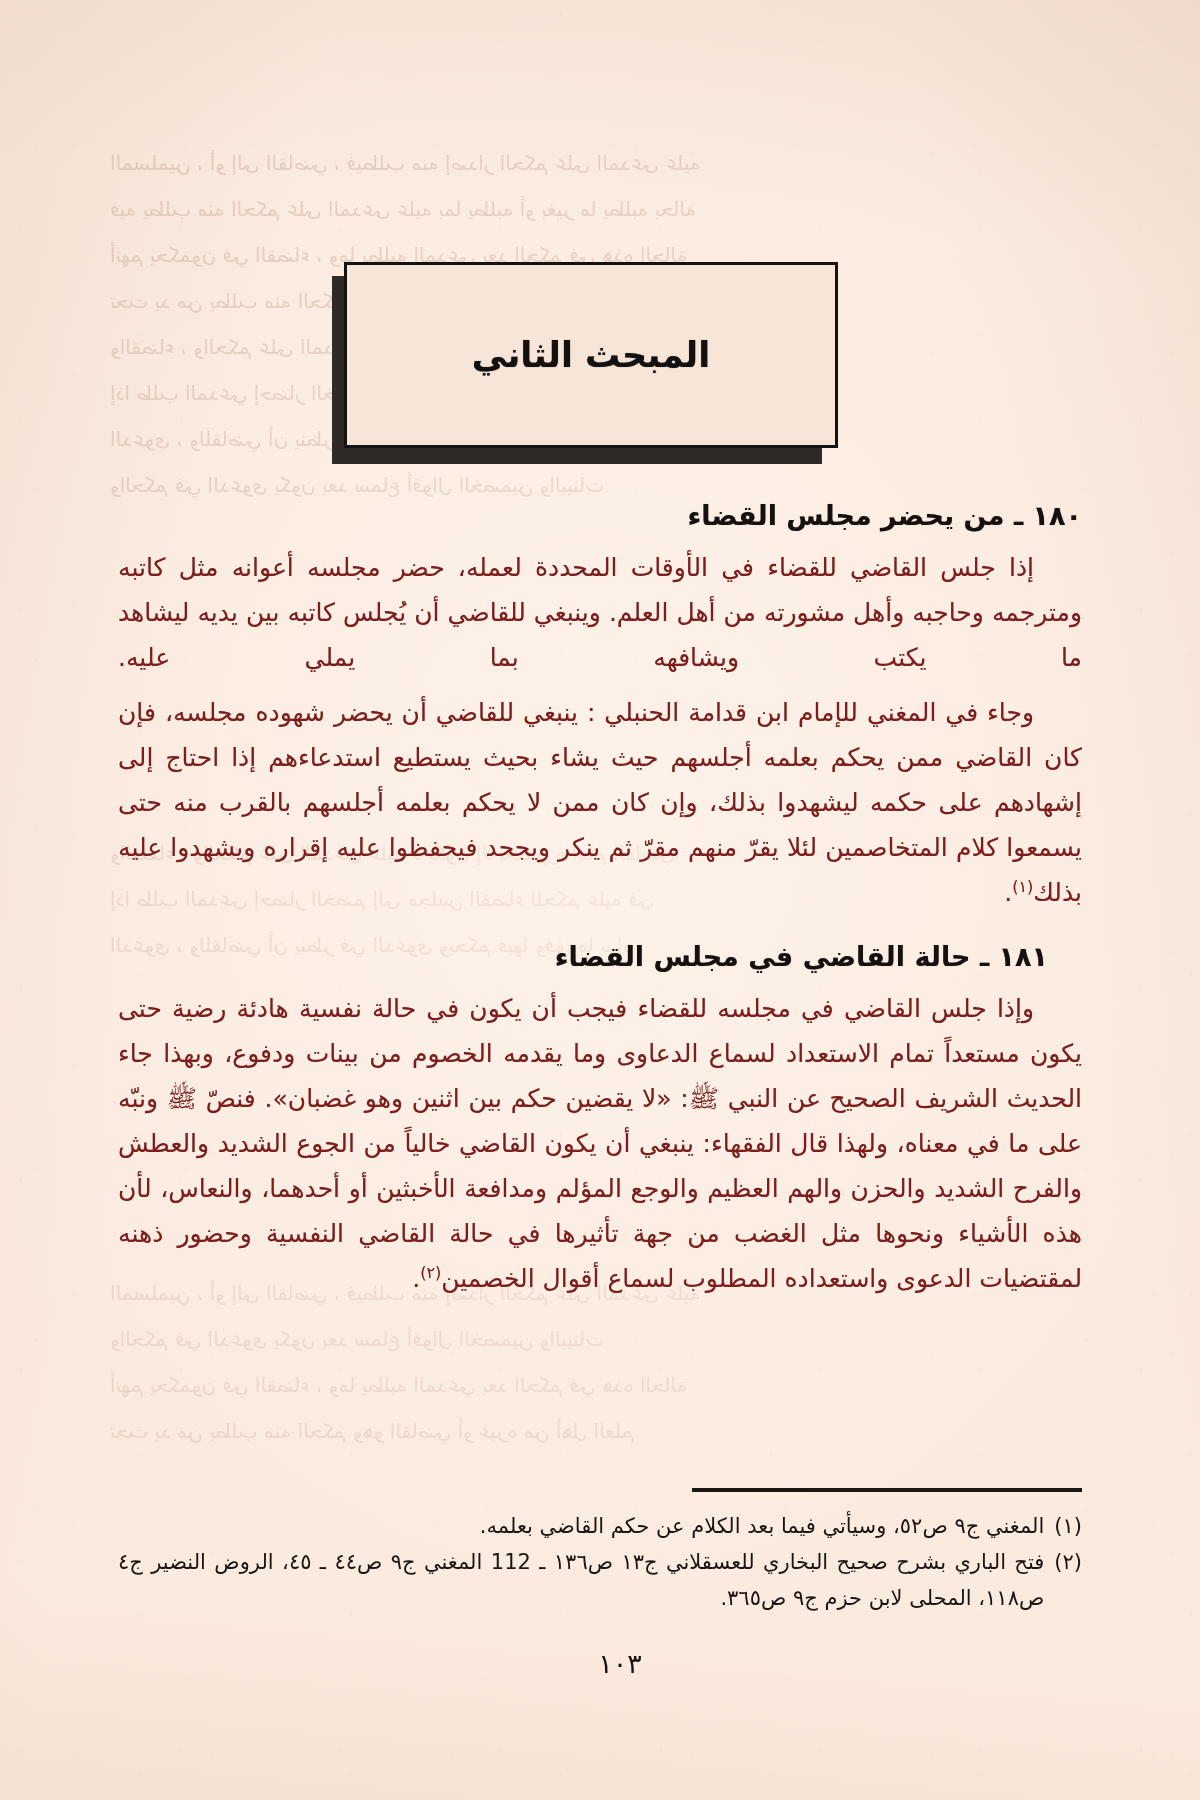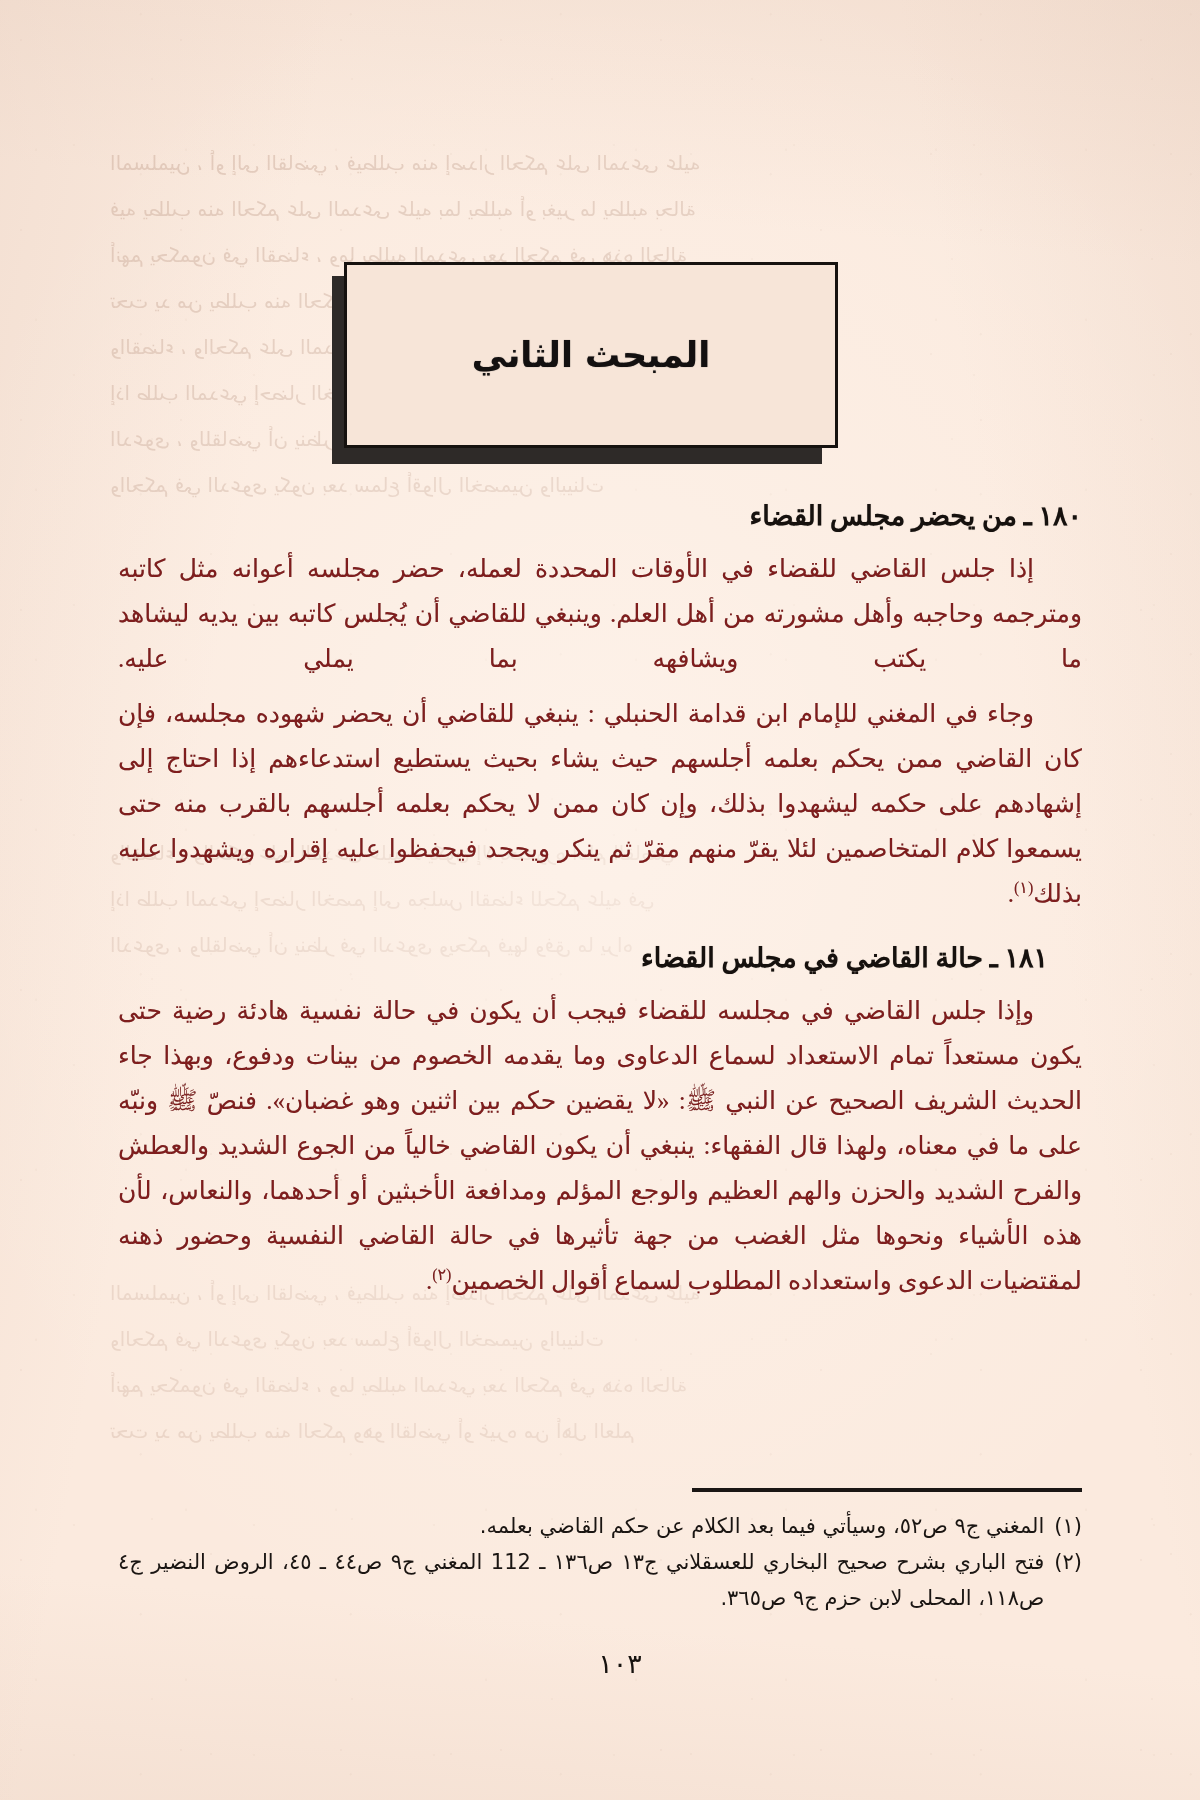--- a/index.html
+++ b/index.html
@@ -212,21 +212,21 @@
     <div>تحت يد من يطلب منه الحكم وهو القاضي أو غيره من أهل العلم</div>
   </div>
 
   <div class="title-wrap">
     <div class="title-shadow"></div>
     <div class="title-box">
       <div class="title-line">المبحث الثاني</div>
     </div>
   </div>
 
-  <div class="content" style="top:500px;font-family:Liberation Serif, serif;">
+  <div class="content" style="top:500px;">
 
     <h2 class="sec-head">١٨٠ ـ من يحضر مجلس القضاء</h2>
 
     <p class="body">إذا جلس القاضي للقضاء في الأوقات المحددة لعمله، حضر مجلسه أعوانه مثل كاتبه ومترجمه وحاجبه وأهل مشورته من أهل العلم. وينبغي للقاضي أن يُجلس كاتبه بين يديه ليشاهد ما يكتب ويشافهه بما يملي عليه.</p>
 
     <p class="body last-ragged">
       <span>وجاء في المغني للإمام ابن قدامة الحنبلي : ينبغي للقاضي أن يحضر شهوده مجلسه، فإن كان القاضي ممن يحكم بعلمه أجلسهم حيث يشاء بحيث يستطيع استدعاءهم إذا احتاج إلى إشهادهم على حكمه ليشهدوا بذلك، وإن كان ممن لا يحكم بعلمه أجلسهم بالقرب منه حتى يسمعوا كلام المتخاصمين لئلا يقرّ منهم مقرّ ثم ينكر ويجحد فيحفظوا عليه إقراره ويشهدوا عليه بذلك</span><sup class="fn">(١)</sup>.
     </p>
 
     <h2 class="sec-head indent-right" style="margin-top:26px;">١٨١ ـ حالة القاضي في مجلس القضاء</h2>

